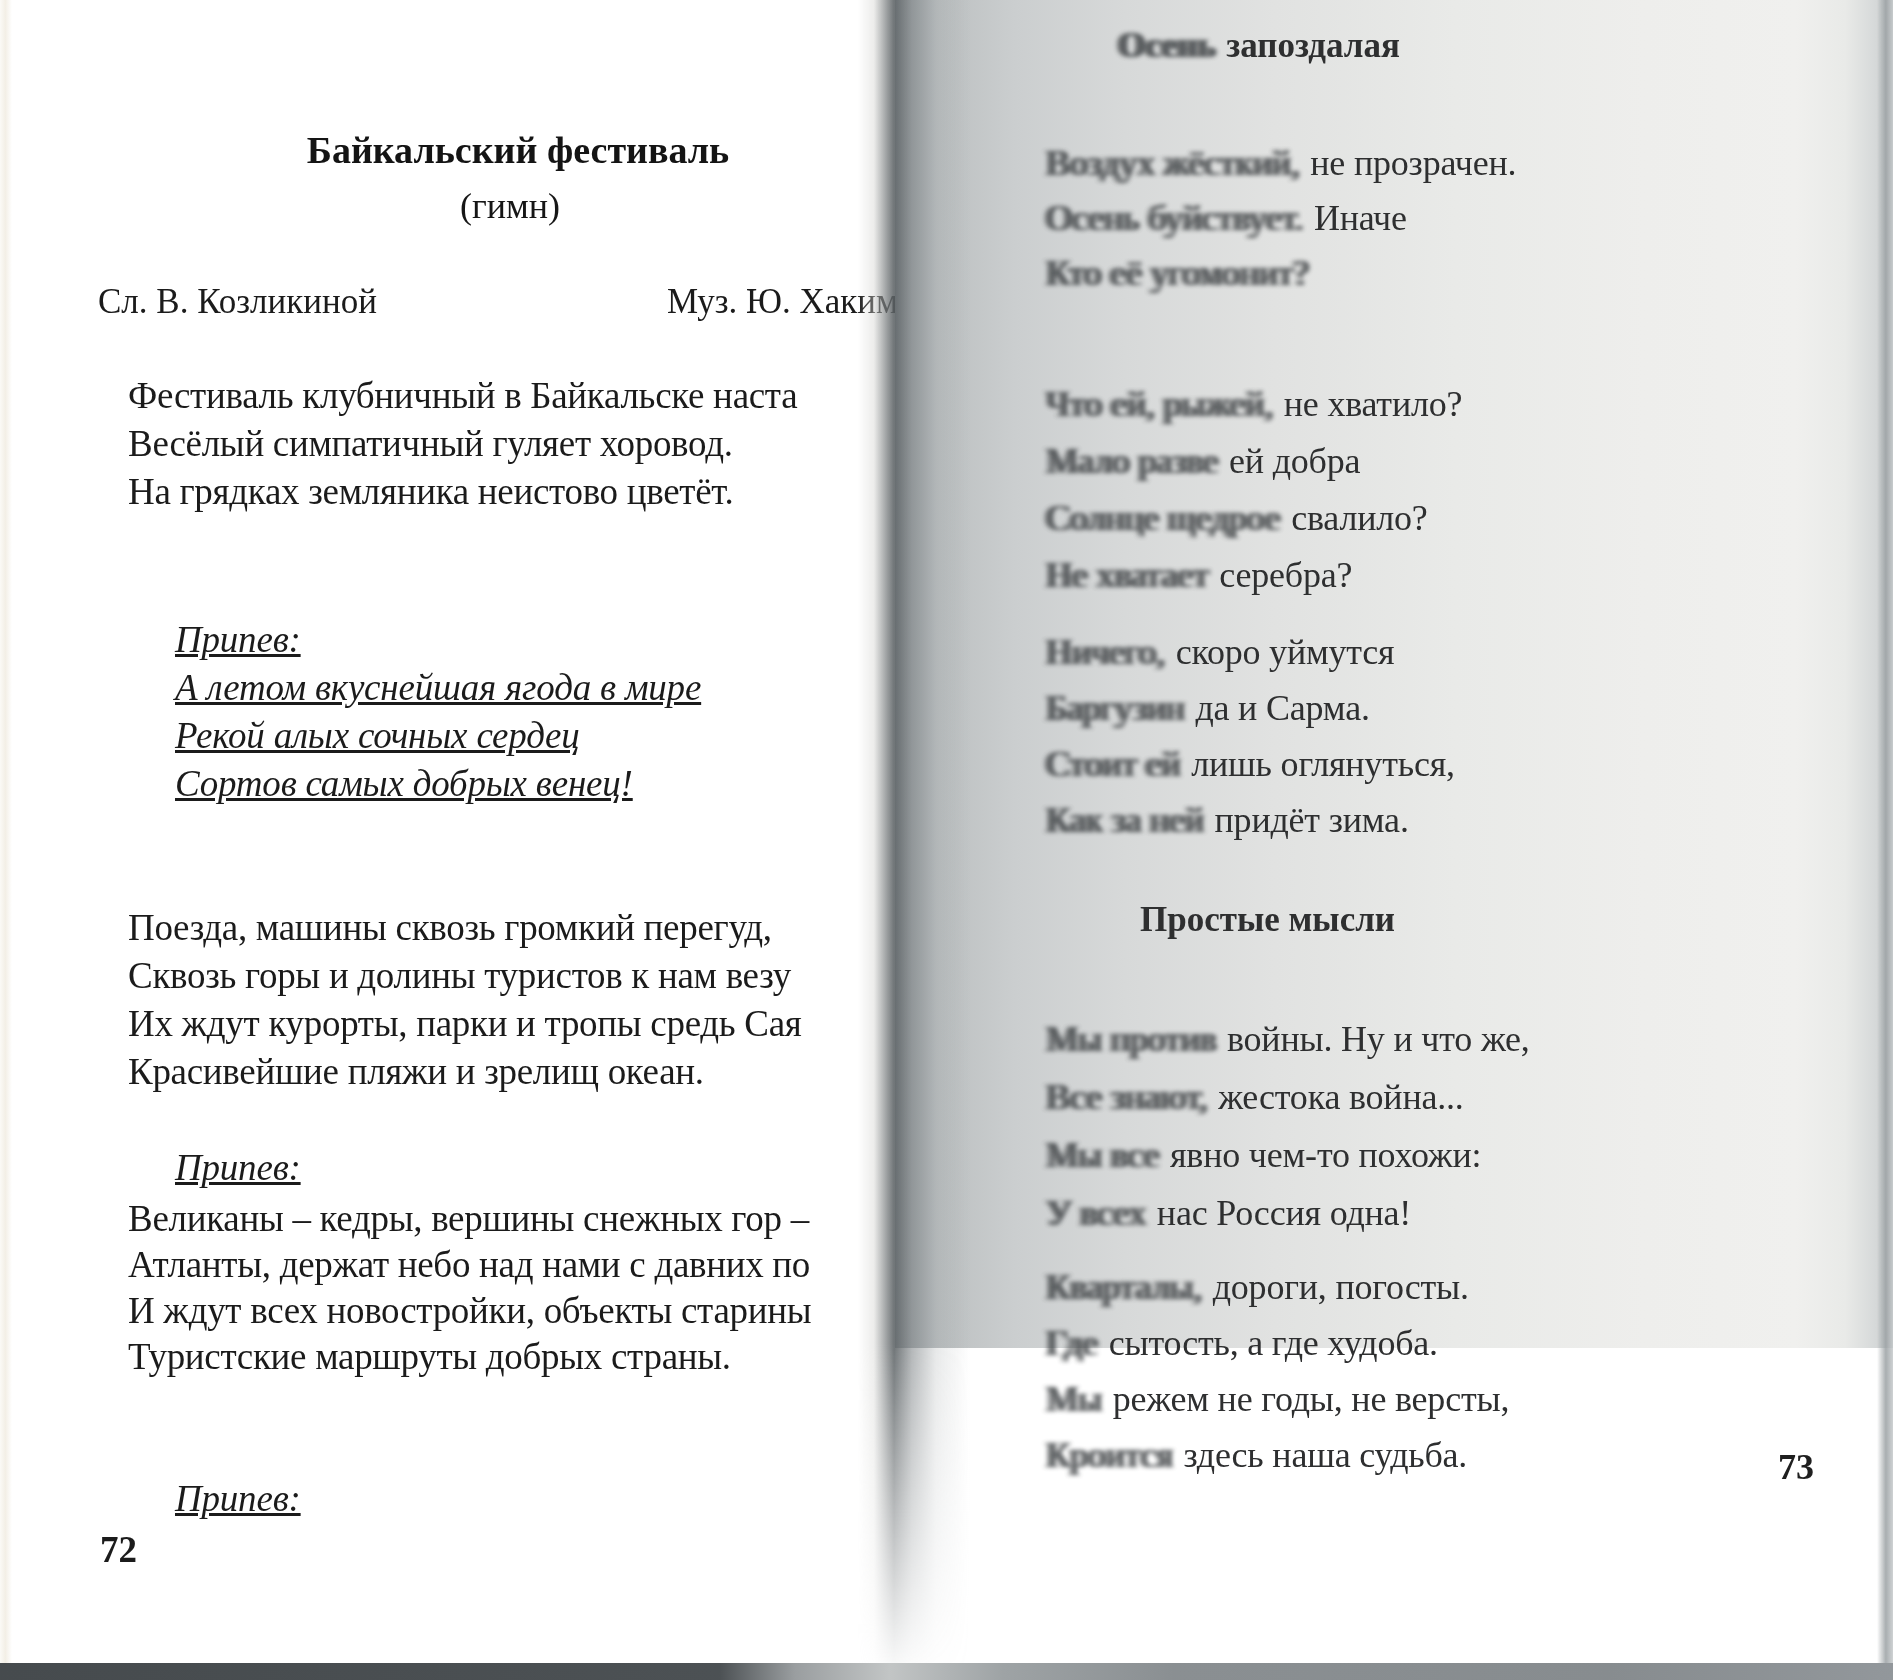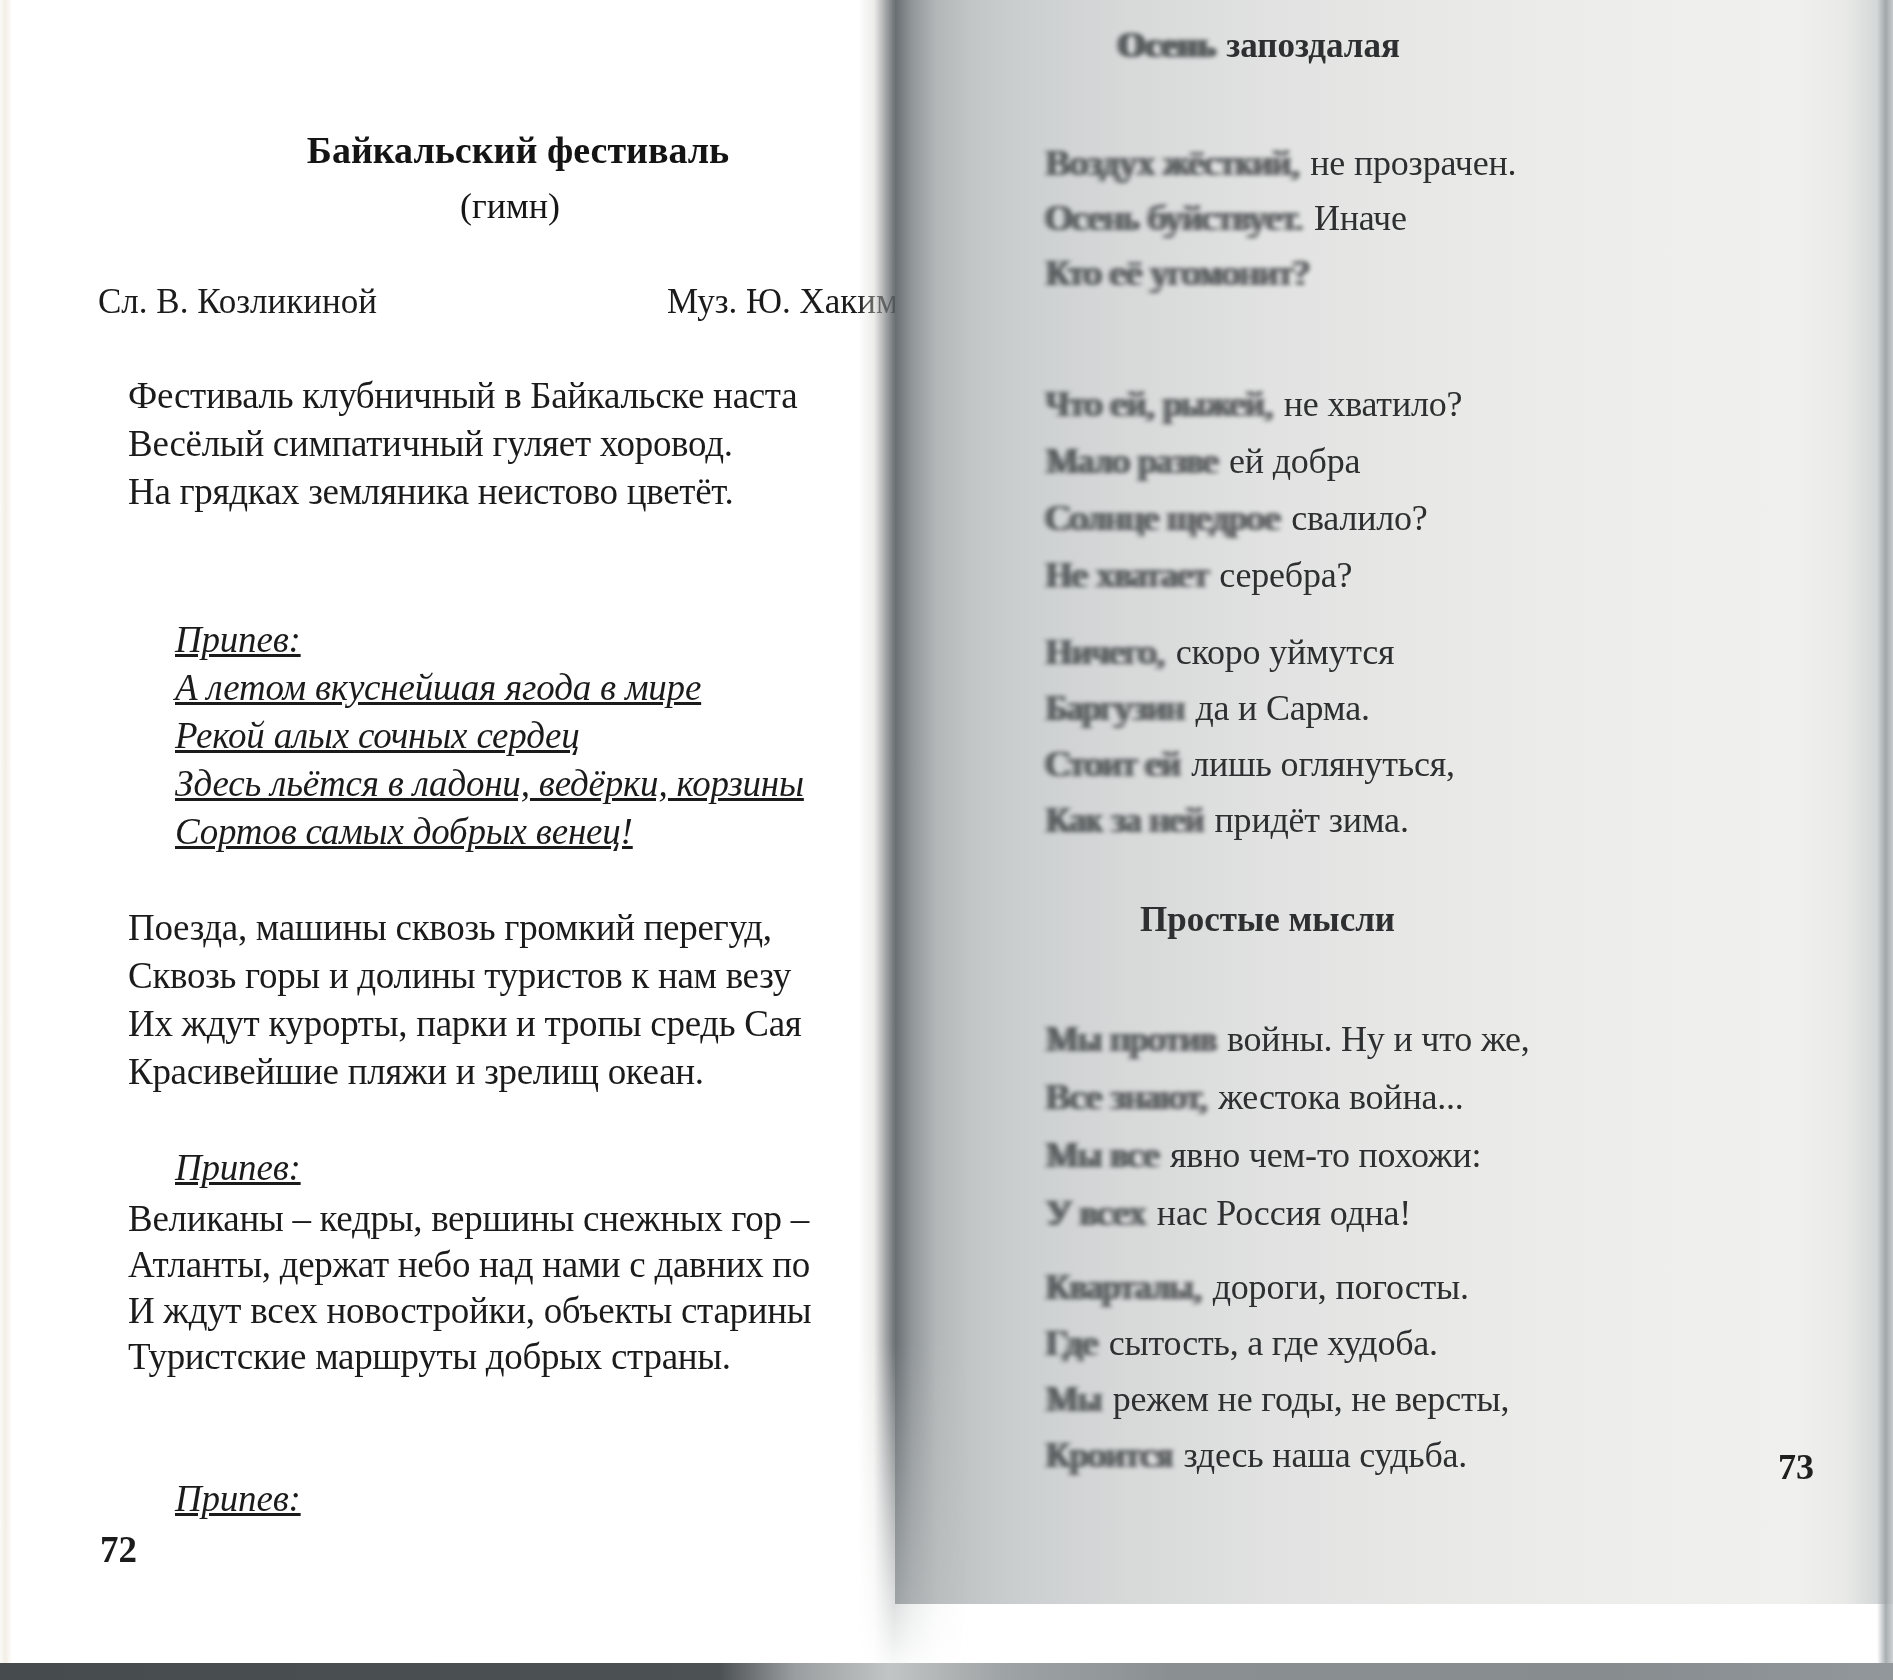--- a/index.html
+++ b/index.html
@@ -37,21 +37,21 @@
       rgba(255,255,255,0) 0px,
       rgba(213,213,210,.45) 16px,
       rgba(92,98,101,.88) 36px,
       rgba(118,124,127,.55) 54px,
       rgba(148,154,156,.22) 78px,
       rgba(160,165,167,0) 112px);
     -webkit-mask-image:linear-gradient(180deg,#000 0%,#000 80%,rgba(0,0,0,.35) 93%,transparent 100%);
     mask-image:linear-gradient(180deg,#000 0%,#000 80%,rgba(0,0,0,.35) 93%,transparent 100%);
   }
   .page-right{
-    position:absolute;left:895px;top:0;width:998px;height:1604px;
+    position:absolute;left:895px;top:0;width:998px;height:1348px;
     background:linear-gradient(90deg,
       #aeb3b5 0px,#bcc0c1 45px,#cbcecf 120px,#d7d9d9 230px,
       #e1e2e1 380px,#e9eae8 560px,#eeeeec 750px,#f0f0ee 900px,
       #e9eae8 950px,#d6d9d9 980px,#c9cdce 998px);
   }
   .rp-text{position:absolute;inset:0;filter:blur(0.45px);color:#2e2f30;}
   .rp-title{position:absolute;left:225px;top:26px;font-size:35px;font-weight:bold;white-space:nowrap;}
   .rp-section-title{position:absolute;left:245px;top:900px;font-size:35px;font-weight:bold;white-space:nowrap;}
   .rstanza{position:absolute;left:153px;}
   .rline{font-size:36px;line-height:48px;letter-spacing:-0.2px;white-space:nowrap;margin-top:8px;}
@@ -93,21 +93,20 @@
     <div class="stanza" style="top:372px">
       <div class="line">Фестиваль клубничный в Байкальске наста</div>
       <div class="line">Весёлый симпатичный гуляет хоровод.</div>
       <div class="line">На грядках земляника неистово цветёт.</div>
     </div>
 
     <div class="stanza chorus" style="top:616px">
       <div class="line">Припев:</div>
       <div class="line">А летом вкуснейшая ягода в мире</div>
       <div class="line">Рекой алых сочных сердец</div>
-      <div class="line">Здесь льётся в ладони, ведёрки, корзины</div>
       <div class="line">Сортов самых добрых венец!</div>
     </div>
 
     <div class="stanza" style="top:904px">
       <div class="line">Поезда, машины сквозь громкий перегуд,</div>
       <div class="line">Сквозь горы и долины туристов к нам везу</div>
       <div class="line">Их ждут курорты, парки и тропы средь Сая</div>
       <div class="line">Красивейшие пляжи и зрелищ океан.</div>
     </div>
 

